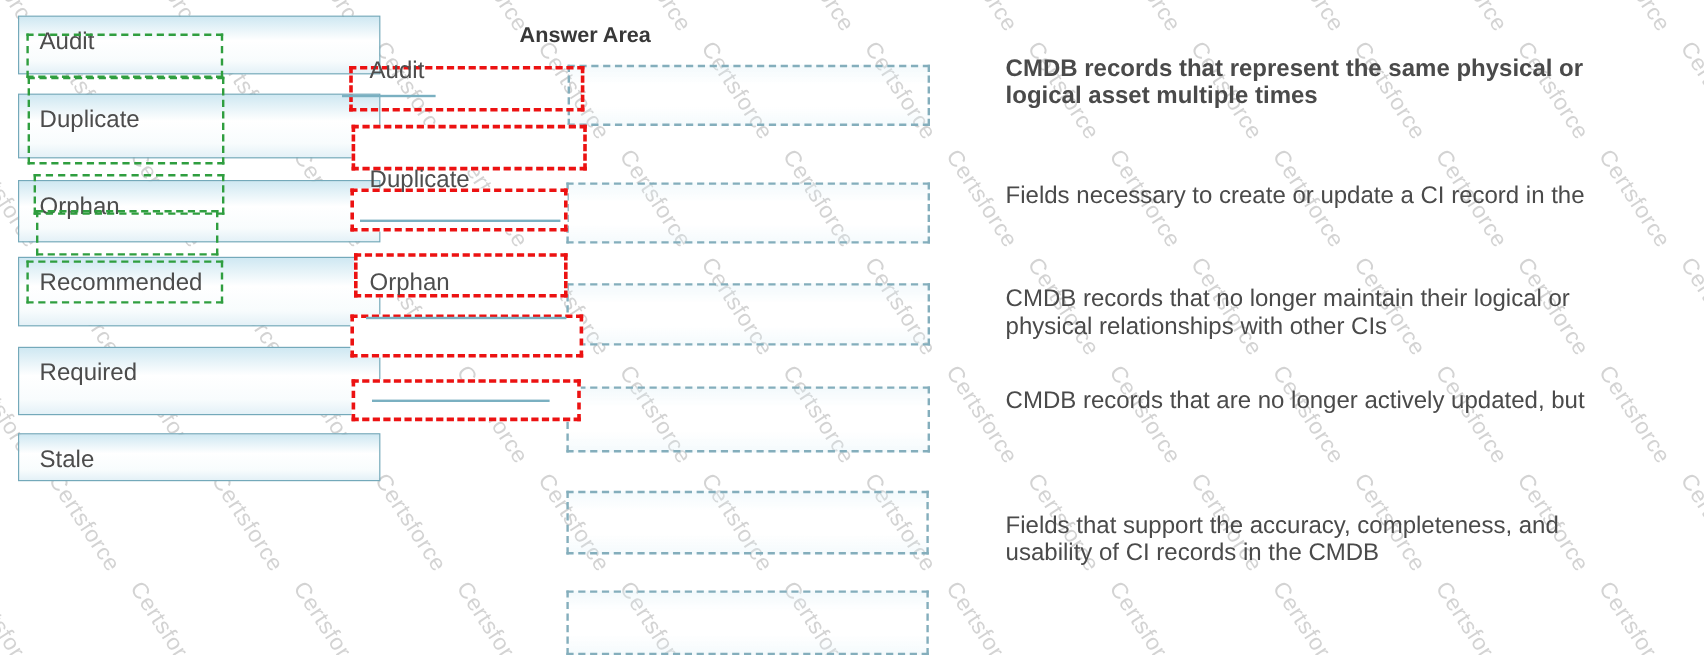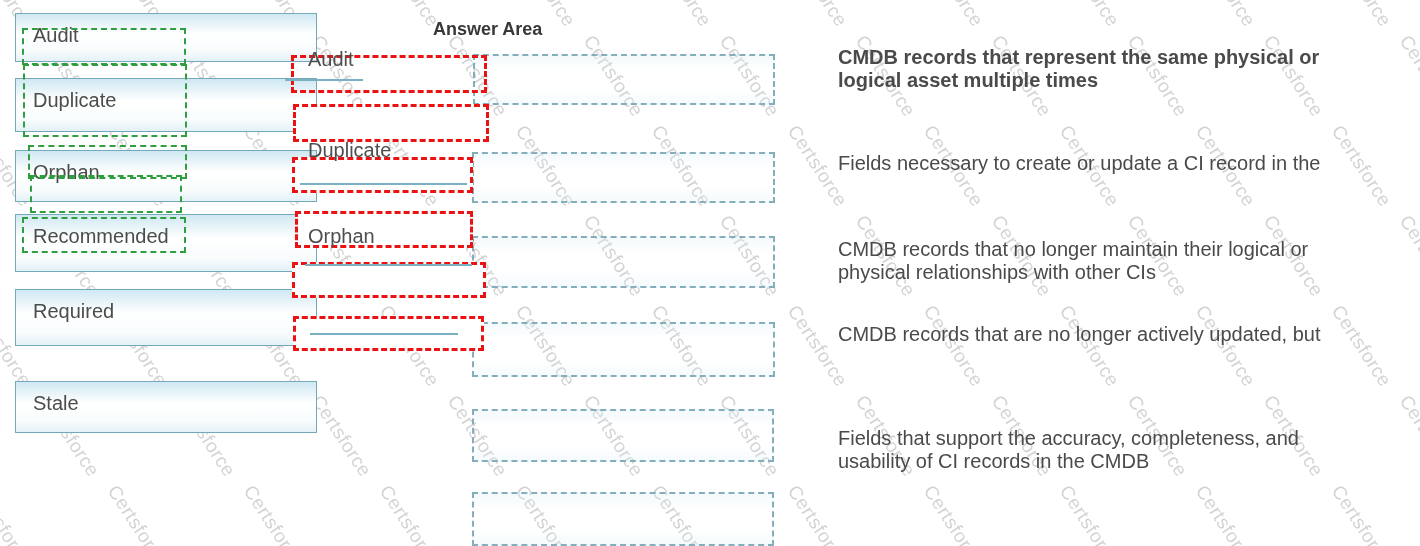--- a/index.html
+++ b/index.html
@@ -130,21 +130,21 @@
       <span class="wm" style="left: 1043px; top: 515px;">Certsforce</span>
       <span class="wm" style="left: 1179px; top: 515px;">Certsforce</span>
       <span class="wm" style="left: 1315px; top: 515px;">Certsforce</span>
     </div>
 
   <div class="lbox" style="top:13px;height:49px;"><span>Audit</span></div>
   <div class="lbox" style="top:78px;height:54px;"><span>Duplicate</span></div>
   <div class="lbox" style="top:150px;height:52px;"><span>Orphan</span></div>
   <div class="lbox" style="top:214px;height:58px;"><span>Recommended</span></div>
   <div class="lbox" style="top:289px;height:57px;"><span>Required</span></div>
-  <div class="lbox" style="top:361px;height:52px;margin-top:20px;"><span>Stale</span></div>
+  <div class="lbox" style="top:361px;height:40px;"><span>Stale</span></div>
 
   <div class="ghost-green" style="left:22px;top:28px;width:160px;height:33px;"></div>
   <div class="ghost-green" style="left:23px;top:64px;width:160px;height:69px;"></div>
   <div class="ghost-green" style="left:28px;top:145px;width:155px;height:30px;"></div>
   <div class="ghost-green" style="left:30px;top:175px;width:148px;height:34px;"></div>
   <div class="ghost-green" style="left:22px;top:217px;width:160px;height:32px;"></div>
 
   <div class="ghost-red" style="left:291px;top:55px;width:190px;height:32px;"></div>
   <div class="ghost-red filled" style="left:293px;top:104px;width:190px;height:32px;"></div>
   <div class="ghost-red filled" style="left:292px;top:157px;width:175px;height:30px;"></div>

